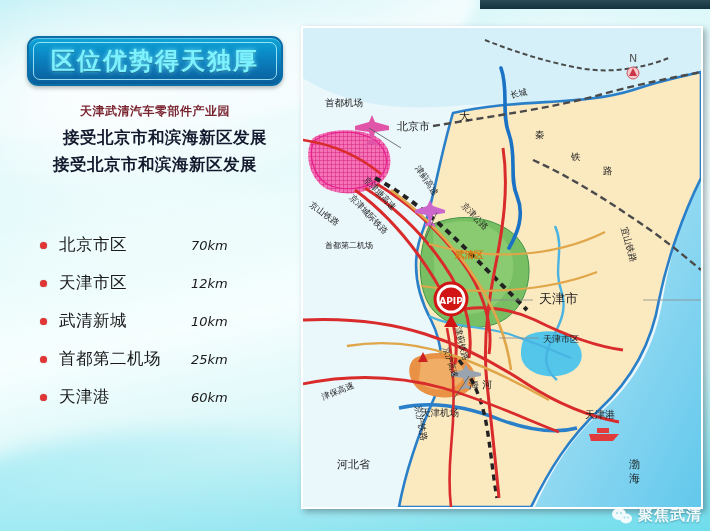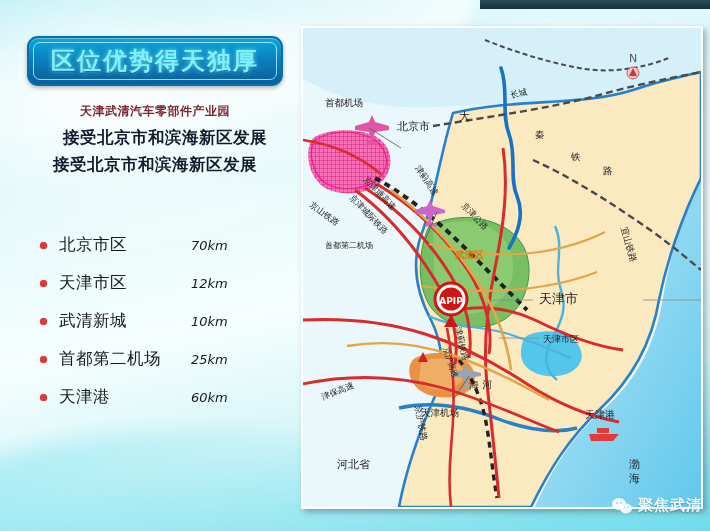--- a/index.html
+++ b/index.html
@@ -71,21 +71,21 @@
   #map-panel{
     position:absolute;left:301px;top:26px;width:398px;height:479px;
     background:#f2fbfd;border:2px solid #ffffff;
     box-shadow:3px 3px 6px rgba(60,80,90,.45);
     overflow:hidden;
   }
   #map-svg{display:block;width:100%;height:100%;}
   .mlabel{font-family:"DejaVu Sans","Liberation Sans",sans-serif;}
 
   
-  #watermark{position:absolute;right:8px;bottom:16px;display:flex;align-items:center;
+  #watermark{position:absolute;right:8px;bottom:6px;display:flex;align-items:center;
              gap:5px;opacity:.9;}
   #watermark .wm-text{font-size:15px;font-weight:700;color:#ffffff;letter-spacing:1px;
              text-shadow:0 1px 2px rgba(0,70,90,.45);}
 </style>
 </head>
 <body>
 
 <div id="slide">
 
   <div class="swoosh sw1"></div>

